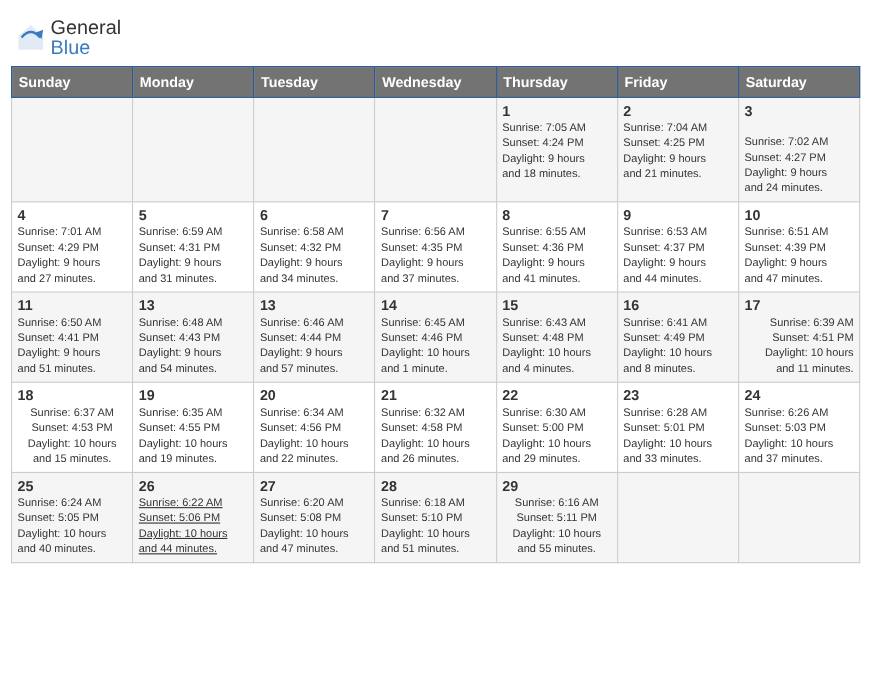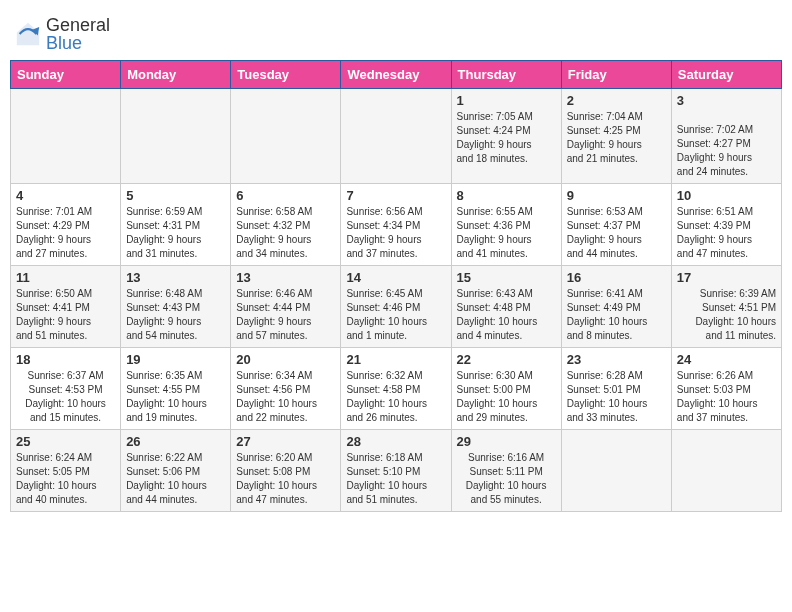--- a/index.html
+++ b/index.html
@@ -47,21 +47,21 @@
     .location {
       font-size: 16px;
       color: #555;
     }
     table {
       width: 100%;
       border-collapse: collapse;
       font-size: 11px;
     }
     thead th {
-      background-color: #ec4899;
+      background-color: #737373;
       color: #fff;
       text-align: left;
       padding: 6px 6px;
       font-size: 13px;
       font-weight: bold;
       border: 1px solid #2a5a9f;
     }
     tbody td {
       border: 1px solid #ccc;
       vertical-align: top;
@@ -167,21 +167,21 @@
         <td>
           <span class="day-number">6</span>
           <div class="day-info" style="white-space: pre-line;">Sunrise: 6:58 AM
 Sunset: 4:32 PM
 Daylight: 9 hours
 and 34 minutes.</div>
         </td>
         <td>
           <span class="day-number">7</span>
           <div class="day-info" style="white-space: pre-line;">Sunrise: 6:56 AM
-Sunset: 4:34 PM
+Sunset: 4:35 PM
 Daylight: 9 hours
 and 37 minutes.</div>
         </td>
         <td>
           <span class="day-number">8</span>
           <div class="day-info" style="white-space: pre-line;">Sunrise: 6:55 AM
 Sunset: 4:36 PM
 Daylight: 9 hours
 and 41 minutes.</div>
         </td>
@@ -305,21 +305,21 @@
       <tr>
         <td>
           <span class="day-number">25</span>
           <div class="day-info" style="white-space: pre-line;">Sunrise: 6:24 AM
 Sunset: 5:05 PM
 Daylight: 10 hours
 and 40 minutes.</div>
         </td>
         <td>
           <span class="day-number">26</span>
-          <div class="day-info" style="white-space: pre-line;">Sunrise: 6:22 AM
+          <div class="day-info" style="white-space: pre-line; text-decoration: underline;">Sunrise: 6:22 AM
 Sunset: 5:06 PM
 Daylight: 10 hours
 and 44 minutes.</div>
         </td>
         <td>
           <span class="day-number">27</span>
           <div class="day-info" style="white-space: pre-line;">Sunrise: 6:20 AM
 Sunset: 5:08 PM
 Daylight: 10 hours
 and 47 minutes.</div>

